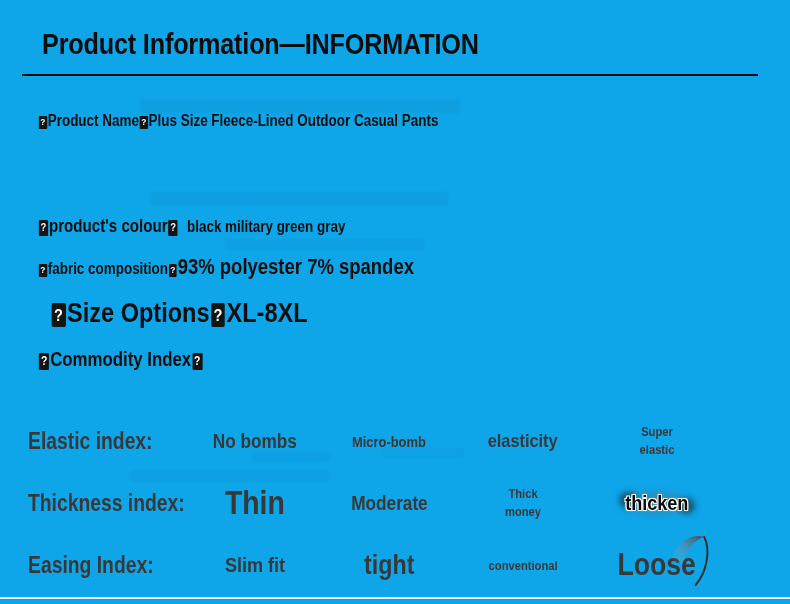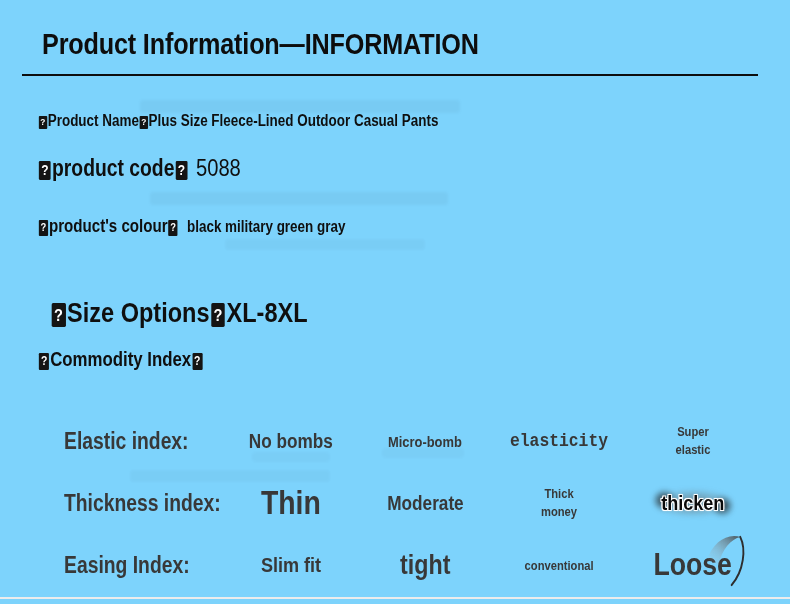--- a/index.html
+++ b/index.html
@@ -2,21 +2,21 @@
 <html><head>
 <meta charset="utf-8">
 <style>
   * { margin: 0; padding: 0; box-sizing: border-box; }
   html, body { background: #ffffff; }
   body {
     font-family: "Liberation Sans", "DejaVu Sans", sans-serif;
     width: 790px; height: 604px; position: relative; overflow: hidden;
     color: #111;
   }
-  .stage { position: absolute; inset: 0; background: #7dd3fc; }
+  .stage { position: absolute; inset: 0; background: #0ea5e9; }
 
   
   .cond { display: inline-block; transform: scaleX(0.84); transform-origin: 0 50%; white-space: nowrap; }
   .cond-c { display: inline-block; transform: scaleX(0.86); transform-origin: 50% 50%; }
 
   
   .title { position: absolute; left: 42px; top: 27px; font-size: 30px; font-weight: 700; letter-spacing: -0.2px; color: #0d0d0d; }
   .rule { position: absolute; left: 22px; top: 74px; width: 736px; height: 2px; background: #0d0d0d; }
 
   
@@ -41,28 +41,28 @@
 
   
   .artifact { position: absolute; background: rgba(0,0,0,0.035); filter: blur(1.5px); border-radius: 3px; }
 
   
   .index-table {
     position: absolute; left: 0; top: 410px; width: 758px;
     display: grid;
     grid-template-columns: 160px 134px 134px 134px 134px;
     grid-auto-rows: 62px;
-    padding-left: 64px;
+    padding-left: 28px;
     color: #383838;
   }
   .it-cell { display: flex; align-items: center; justify-content: center; font-weight: 700; color: #383838; }
   .it-label { justify-content: flex-start; font-size: 23px; }
   .fs-s  { font-size: 15px; }
   .fs-m  { font-size: 20px; }
-  .fs-m2 { font-size: 19px; font-family: Liberation Mono, monospace; }
+  .fs-m2 { font-size: 19px; }
   .fs-l  { font-size: 21px; }
   .fs-xl { font-size: 27px; }
   .fs-xxl{ font-size: 33px; }
   .fs-xxl2{ font-size: 31px; }
   .wrap-narrow { width: 58px; white-space: normal; text-align: center; line-height: 1.35; font-size: 13px; }
 
   
   .hl-thicken { position: relative; display: inline-block; }
   .hl-thicken .smudge {
     position: absolute; left: -12px; right: -12px; top: -3px; bottom: -3px;
@@ -99,32 +99,32 @@
   <div class="artifact" style="left:130px; top:470px; width:200px; height:12px; opacity:.8;"></div>
   <div class="artifact" style="left:252px; top:452px; width:78px; height:10px; opacity:.7;"></div>
   <div class="artifact" style="left:382px; top:448px; width:82px; height:10px; opacity:.7;"></div>
 
   <div class="info-row row-name">
     <span class="cond">
       <span class="tofu">?</span><span class="lbl">Product Name</span><span class="tofu">?</span><span class="val">Plus Size Fleece-Lined Outdoor Casual Pants</span>
     </span>
   </div>
 
-  <div class="info-row row-code">
-    <span class="cond">
-      <span class="tofu">?</span><span class="lbl">product code</span><span class="tofu">?</span><span class="val">5088</span>
-    </span>
-  </div>
 
   <div class="info-row row-colour">
     <span class="cond">
       <span class="tofu">?</span><span class="lbl">product's colour</span><span class="tofu">?</span><span class="val">black military green gray</span>
     </span>
   </div>
 
+  <div class="info-row row-fabric">
+    <span class="cond">
+      <span class="tofu">?</span><span class="lbl">fabric composition</span><span class="tofu">?</span><span class="val">93% polyester 7% spandex</span>
+    </span>
+  </div>
 
   <div class="info-row row-size">
     <span class="cond">
       <span class="tofu">?</span><span class="lbl">Size Options</span><span class="tofu">?</span><span class="val">XL-8XL</span>
     </span>
   </div>
 
   <div class="info-row row-index">
     <span class="cond">
       <span class="tofu">?</span><span class="lbl">Commodity Index</span><span class="tofu">?</span>

